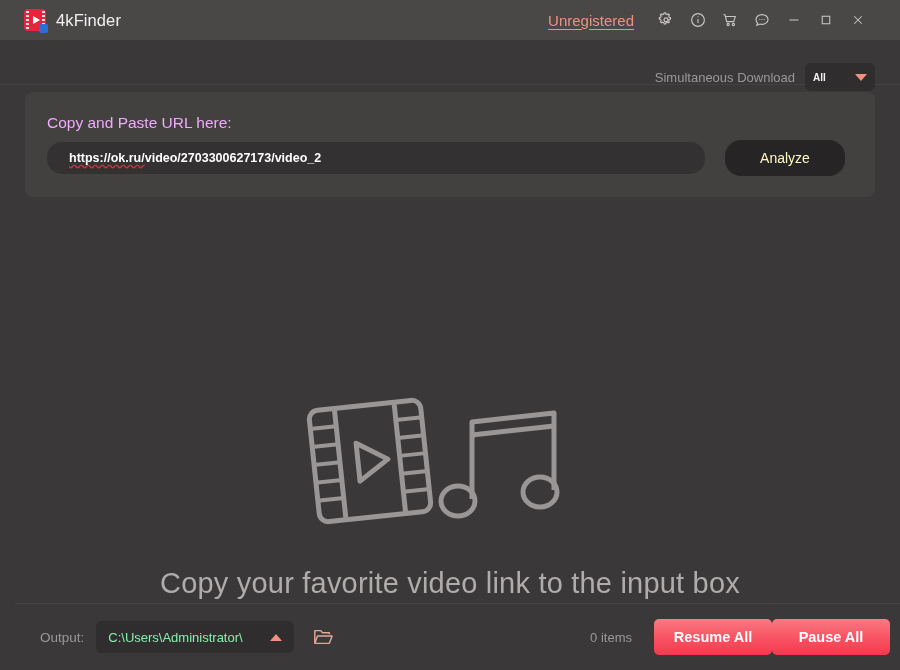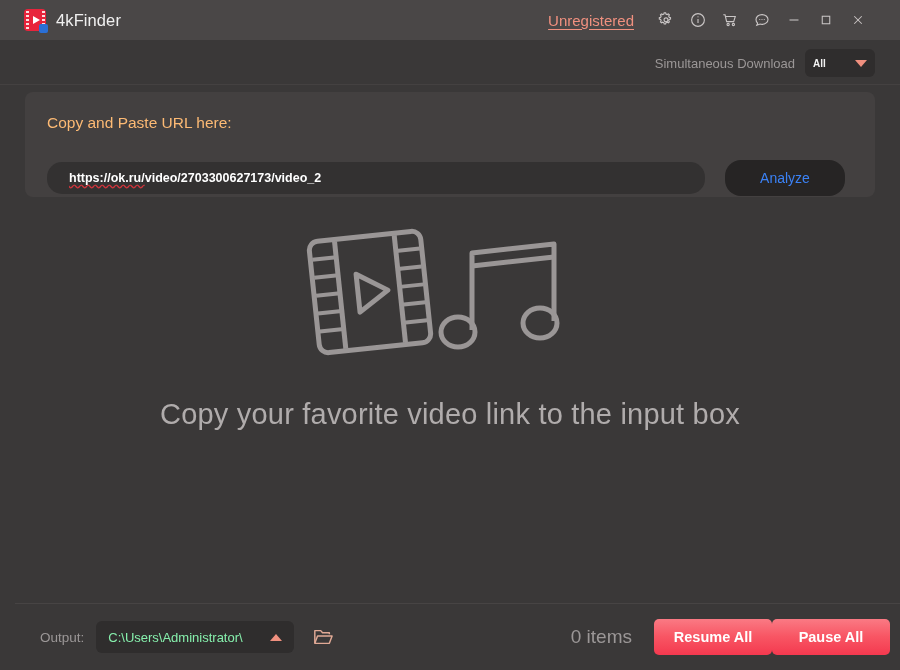--- a/index.html
+++ b/index.html
@@ -90,21 +90,21 @@
   .tab {
     flex: 1; height: 28px; line-height: 28px;
     text-align: center; font-size: 13.5px;
     color: #b3afaf; cursor: pointer; user-select: none;
   }
   .tab.active {
     background: #2f2d2d; color: #ffffff; font-weight: bold;
     border-radius: 6px;
   }
   .sim-wrap {
-    position: absolute; right: 25px; top: 49px;
+    position: absolute; right: 25px; top: 63px;
     display: flex; align-items: center; gap: 10px;
   }
   .sim-label { color: #9b9797; font-size: 13px; }
   .sim-select {
     width: 70px; height: 28px;
     background: #2f2d2d; border-radius: 6px;
     display: flex; align-items: center;
     padding: 0 8px; cursor: pointer;
     justify-content: space-between;
   }
@@ -124,21 +124,21 @@
 
   
   .url-card {
     position: absolute; left: 25px; top: 92px;
     width: 850px; height: 105px;
     background: #434040;
     border-radius: 8px;
     padding: 22px 30px 0 22px;
   }
   .url-label {
-    color: #fdba74; font-size: 15.5px; margin-bottom: 28px;
+    color: #f0abfc; font-size: 15.5px; margin-bottom: 8px;
   }
   .url-row { display: flex; align-items: center; gap: 20px; }
   .url-input {
     width: 668px; height: 30px;
     background: #333131; border-radius: 15px;
     border: none; outline: none;
     color: #ffffff; font-size: 12.5px; font-weight: bold;
     padding: 16px 22px;
     font-family: "Liberation Sans", sans-serif;
     position: relative;
@@ -149,30 +149,30 @@
     white-space: nowrap; position: relative;
   }
   .url-text .misspell {
     text-decoration: underline wavy #d3343c;
     text-decoration-skip-ink: none;
     text-underline-offset: 2px;
   }
   .analyze-btn {
     width: 122px; height: 36px;
     background: #262424; border: none; border-radius: 16px;
-    color: #3b82f6; font-size: 14px; cursor: pointer;
+    color: #fef9c3; font-size: 14px; cursor: pointer;
     font-family: "Liberation Sans", sans-serif;
   }
 
   
   .empty {
     position: absolute; left: 0; top: 220px;
     width: 900px; height: 380px;
     display: flex; flex-direction: column;
-    align-items: center; justify-content: flex-start;
+    align-items: center; justify-content: flex-end;
     gap: 28px;
   }
   .empty-art { width: 300px; height: 150px; }
   .empty-text {
     color: #b0acac; font-size: 29px; letter-spacing: .2px;
   }
 
   
   .footer {
     position: absolute; left: 15px; bottom: 0;
@@ -189,21 +189,21 @@
     display: flex; align-items: center; justify-content: space-between;
     padding: 0 12px; gap: 10px; cursor: pointer;
   }
   .out-path { color: #86efac; font-size: 13px; }
   .folder-btn {
     margin-left: 16px; width: 26px; height: 26px;
     display: flex; align-items: center; justify-content: center;
     cursor: pointer;
   }
   .items-count {
-    margin-left: auto; color: #9b9797; font-size: 19px; margin-right: 22px;
+    margin-left: auto; color: #9b9797; font-size: 13px; margin-right: 22px;
   }
   .pill-btn {
     width: 118px; height: 36px;
     border: none; border-radius: 5px;
     background: linear-gradient(to bottom, #fa7a84 0%, #f85664 48%, #f4394f 100%);
     color: #ffffff; font-size: 14.5px; font-weight: bold;
     cursor: pointer; 
     font-family: "Liberation Sans", sans-serif;
   }
 </style>

